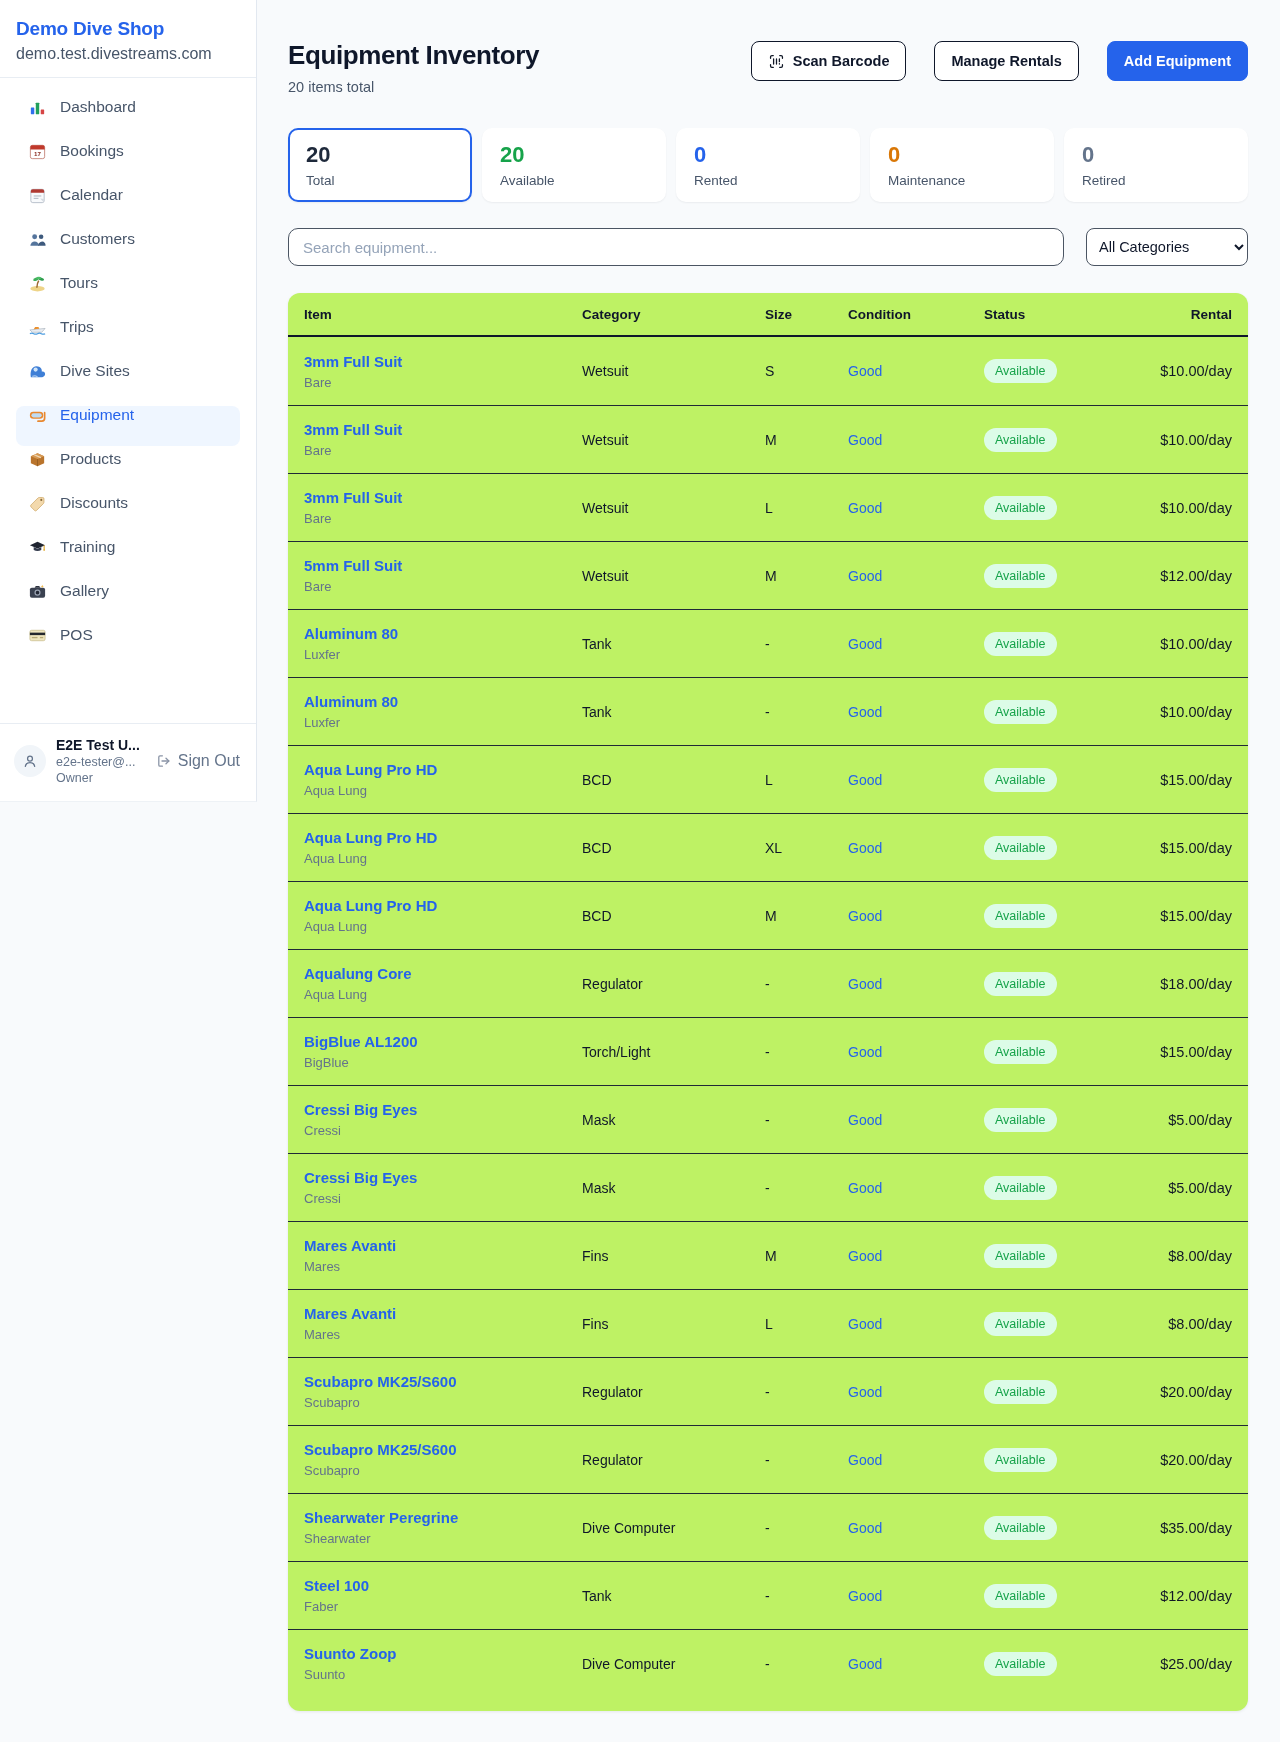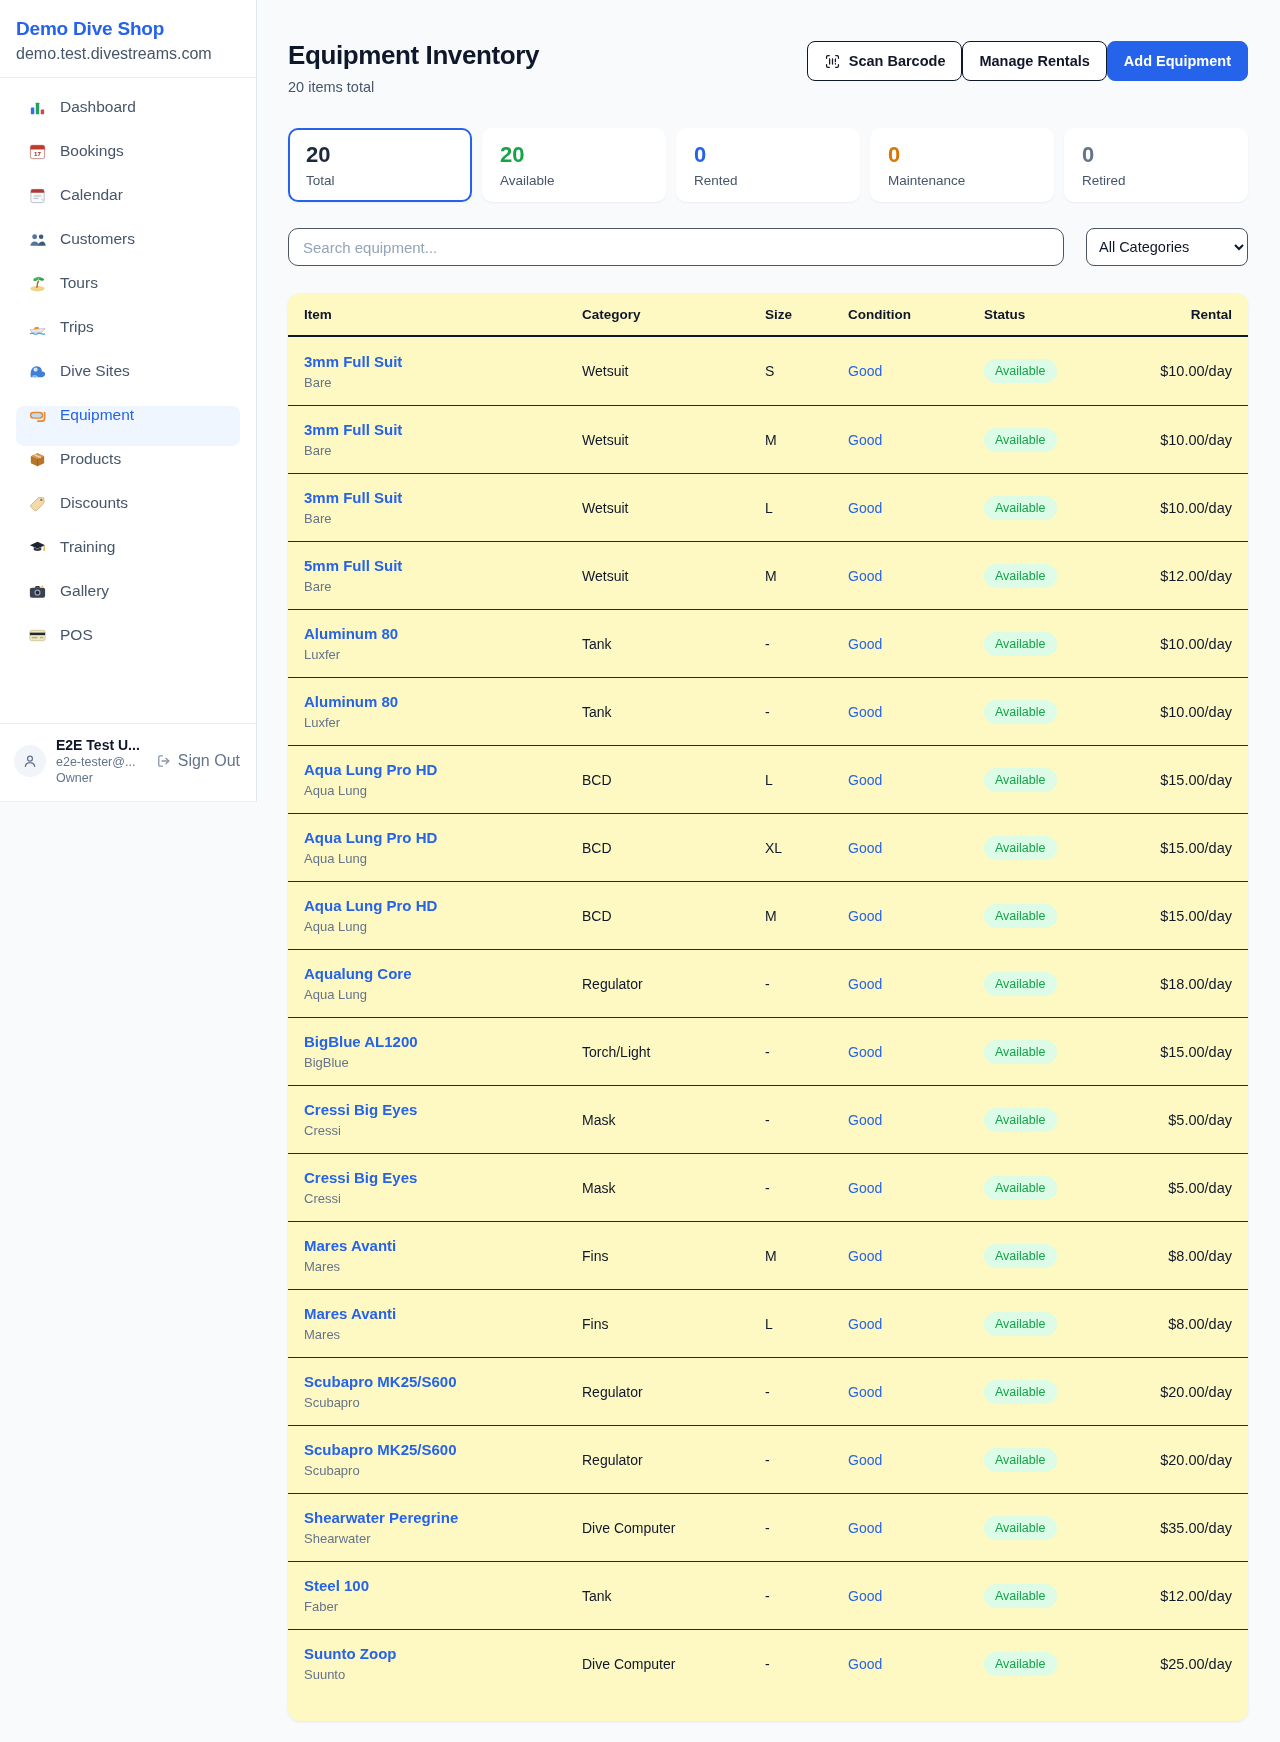--- a/index.html
+++ b/index.html
@@ -46,21 +46,21 @@
     cursor:pointer; white-space:nowrap; padding:4px 2px;
   }
   .signout-btn svg { width:16px; height:16px; }
 
   
   .main { flex:1; padding:40px 32px 34px 31px; }
 
   .page-header { display:flex; justify-content:space-between; align-items:flex-start; }
   .page-title { font-size:26px; font-weight:700; color:#0f172a; letter-spacing:-0.4px; }
   .page-subtitle { font-size:14.5px; color:#475569; margin-top:8px; }
-  .header-actions { display:flex; gap:0; margin-top:1px; }
+  .header-actions { display:flex; gap:28px; margin-top:1px; }
   .btn {
     height:40px; display:inline-flex; align-items:center; gap:8px;
     border-radius:8px; font-size:14.5px; font-weight:600; padding:0 16px;
     cursor:pointer; font-family:inherit;
   }
   .btn-outline { background:#fff; border:1.5px solid #0f172a; color:#0f172a; }
   .btn-primary { background:#2563eb; border:1.5px solid #2563eb; color:#fff; }
   .btn svg { width:17px; height:17px; }
 
   .stats-row { display:flex; gap:10px; margin-top:33px; }
@@ -79,22 +79,22 @@
     padding:0 14px; font-size:15px; color:#0f172a; background:#fff; font-family:inherit;
     outline:none;
   }
   .search-input::placeholder { color:#94a3b8; }
   .category-select {
     width:162px; height:38px; border:1px solid #4b5563; border-radius:8px;
     background:#fff; font-size:14.5px; color:#0f172a; padding:0 8px; font-family:inherit;
   }
 
   .table-card {
-    margin-top:27px; background:#fef9c3; border-radius:12px;
-    box-shadow:0 1px 3px rgba(15,23,42,0.08); overflow:hidden; padding-bottom:24px;
+    margin-top:27px; background:#bef264; border-radius:12px;
+    box-shadow:0 1px 3px rgba(15,23,42,0.08); overflow:hidden; padding-bottom:14px;
   }
   .grid-cols {
     display:grid; grid-template-columns:278px 183px 83px 136px 150px 1fr;
     padding:0 16px; align-items:center;
   }
   .table-head { height:44px; border-bottom:2px solid #0f172a; }
   .th { font-size:13.5px; font-weight:700; color:#0f172a; }
   .th.right, .td.right { text-align:right; }
   .eq-row { height:68px; }
   .eq-row + .eq-row { border-top:1.5px solid #1f2937; }

